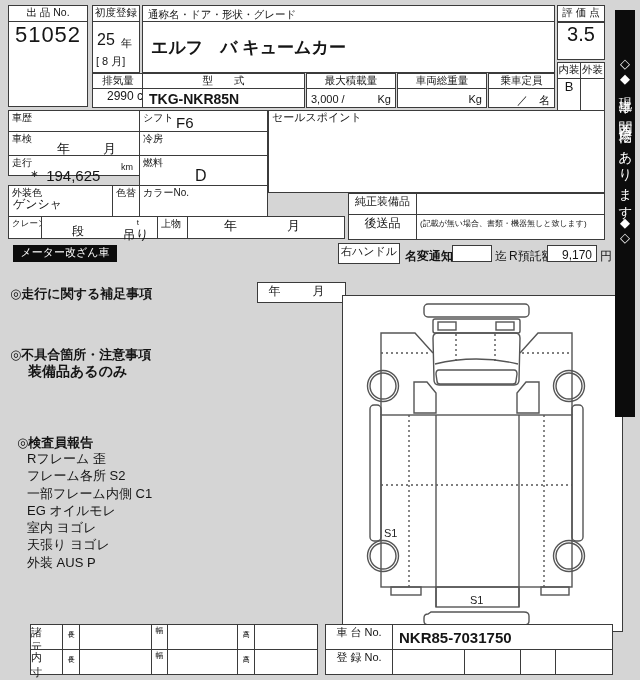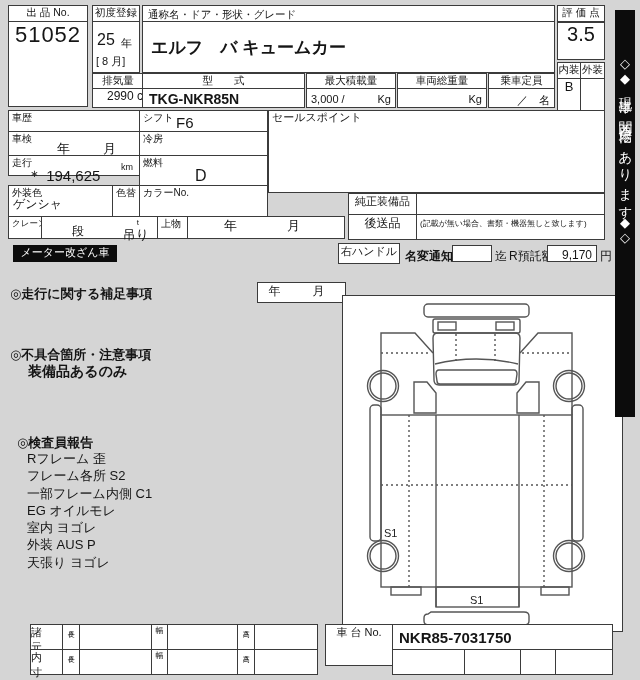--- a/index.html
+++ b/index.html
@@ -196,22 +196,22 @@
   <span class="txt" style="left:10px;top:346px;font-size:13px;font-weight:bold;">◎不具合箇所・注意事項</span>
   <span class="txt" style="left:28px;top:363px;font-size:14px;font-weight:bold;">装備品あるのみ</span>
 
   <span class="txt" style="left:17px;top:434px;font-size:13px;font-weight:bold;text-align:right;">◎検査員報告</span>
   <div class="txt" style="left:27px;top:450px;font-size:13px;line-height:17.3px;">
     <div>Rフレーム 歪</div>
     <div>フレーム各所 S2</div>
     <div>一部フレーム内側 C1</div>
     <div>EG オイルモレ</div>
     <div>室内 ヨゴレ</div>
+    <div>天張り ヨゴレ</div>
     <div>外装 AUS P</div>
-    <div>天張り ヨゴレ</div>
   </div>
 
   <div class="box" style="left:342px;top:278px;width:281px;height:337px;margin-top:17px;">
     <svg width="269" height="335" viewBox="0 0 269 335">
       <g fill="none" stroke="#555" stroke-width="1.4">
 
         <rect x="81" y="8" width="105" height="13" rx="4"></rect>
 
         <rect x="90" y="23" width="87" height="14" rx="2"></rect>
         <rect x="95" y="26" width="18" height="8"></rect>
@@ -302,18 +302,21 @@
       <span style="writing-mode:vertical-rl;">高さ</span>
     </div>
   <div class="box" style="left:254px;top:649px;width:64px;height:26px;"></div>
 
   <div class="box cen" style="left:325px;top:624px;width:68px;height:42px;font-size:11px;">
       <span>車 台 No.</span>
     </div>
   <div class="box" style="left:392px;top:624px;width:221px;height:26px;">
       <span class="txt" style="left:6px;top:4px;font-size:15px;font-weight:600;">NKR85-7031750</span>
     </div>
+  <div class="box cen" style="left:325px;top:649px;width:68px;height:26px;font-size:11px;">
+      <span>登 録 No.</span>
+    </div>
   <div class="box" style="left:392px;top:649px;width:73px;height:26px;"></div>
   <div class="box" style="left:464px;top:649px;width:57px;height:26px;"></div>
   <div class="box" style="left:520px;top:649px;width:36px;height:26px;"></div>
   <div class="box" style="left:555px;top:649px;width:58px;height:26px;"></div>
 
 </div>
 
 </body></html>

